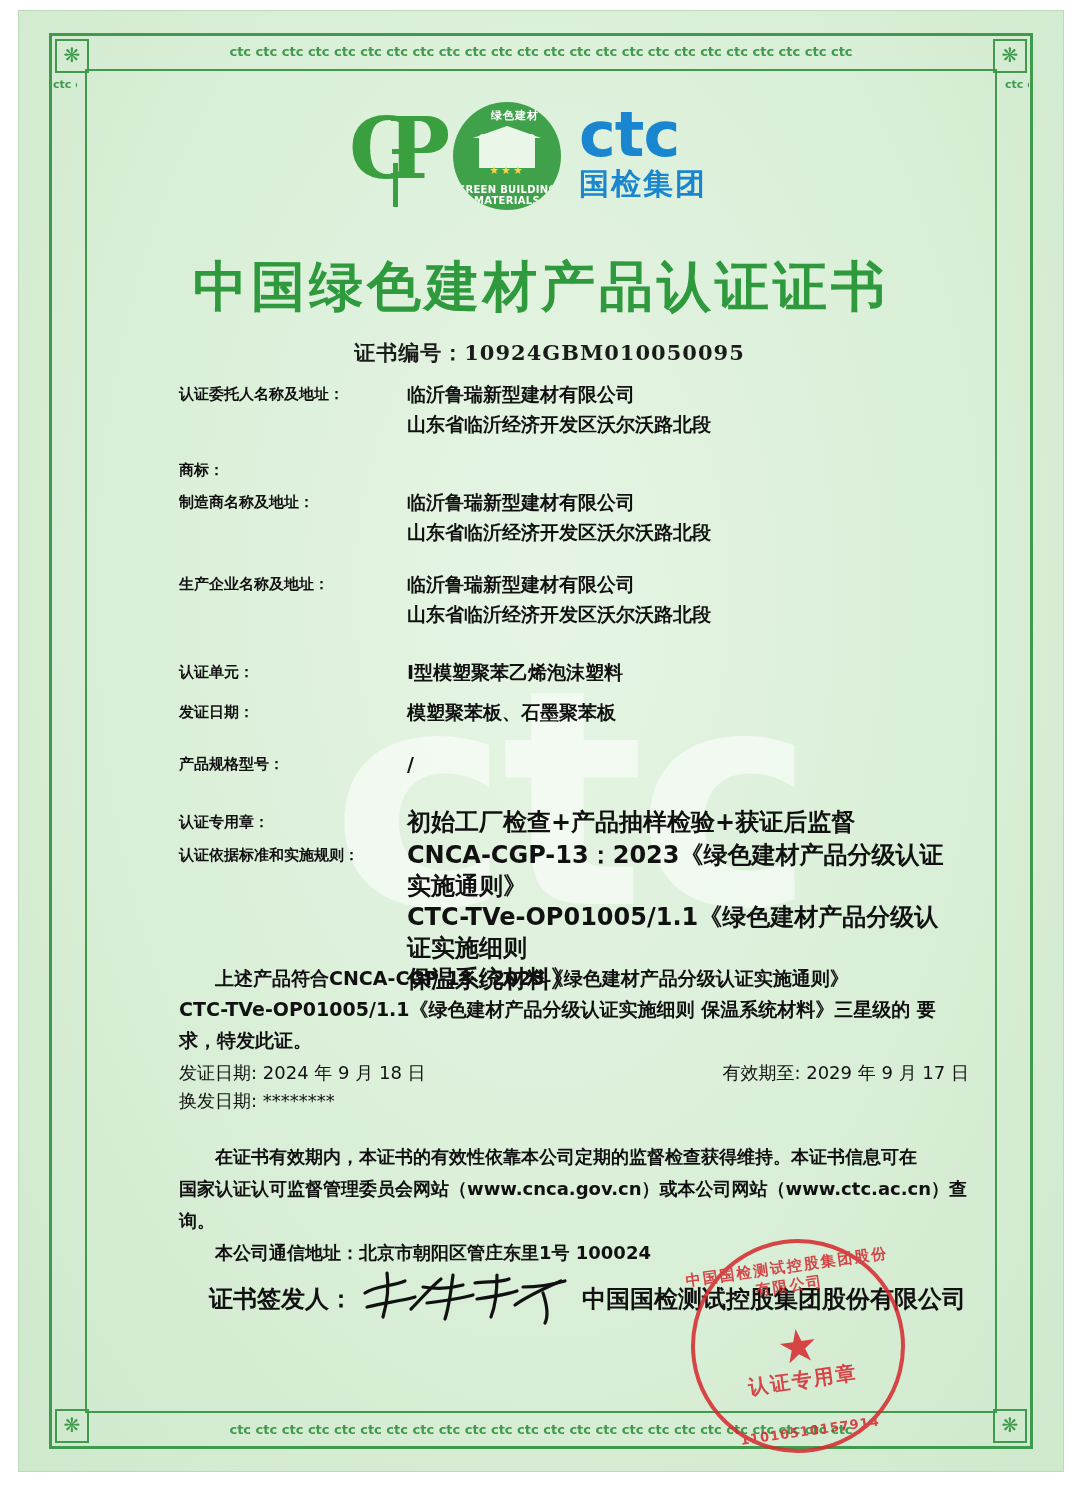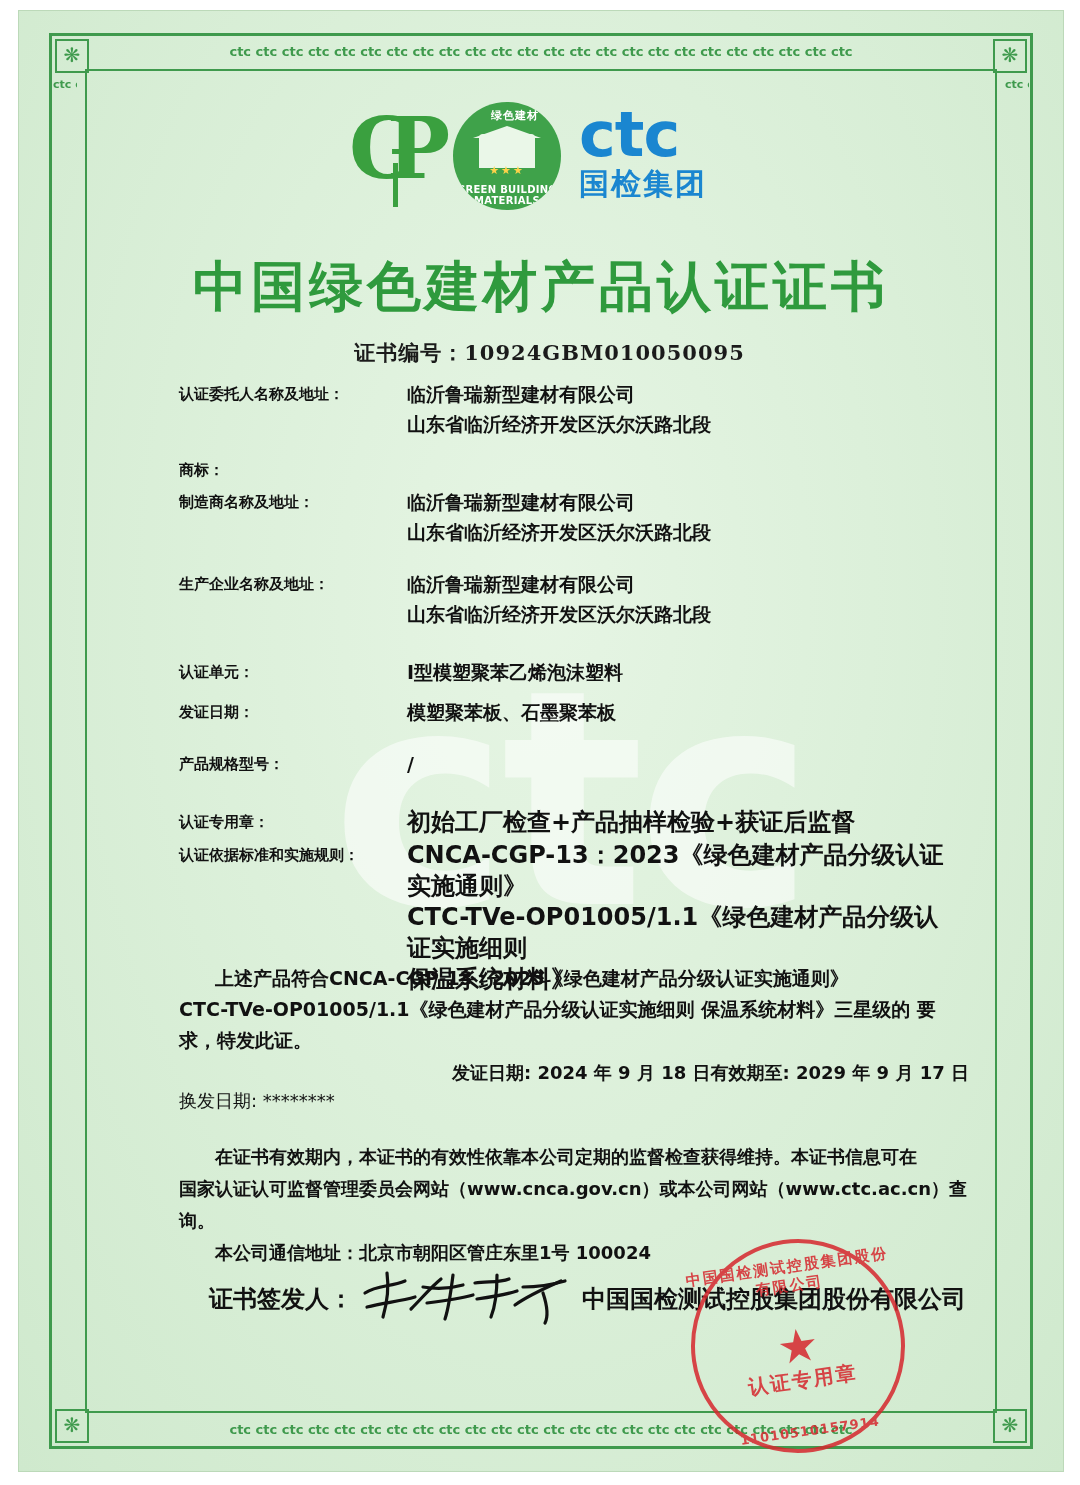--- a/index.html
+++ b/index.html
@@ -316,23 +316,22 @@
   .dates {
     position: absolute;
     left: 160px;
     top: 1048px;
     width: 790px;
     font-size: 18px;
     color: #111;
   }
   .dates .line1 {
     display: flex;
-    justify-content: flex-end;
+    justify-content: space-between;
     line-height: 28px;
-    font-weight: bold;
   }
   .dates .line2 { line-height: 28px; }
 
   
   .notes {
     position: absolute;
     left: 160px;
     top: 1130px;
     width: 800px;
     font-size: 18px;

